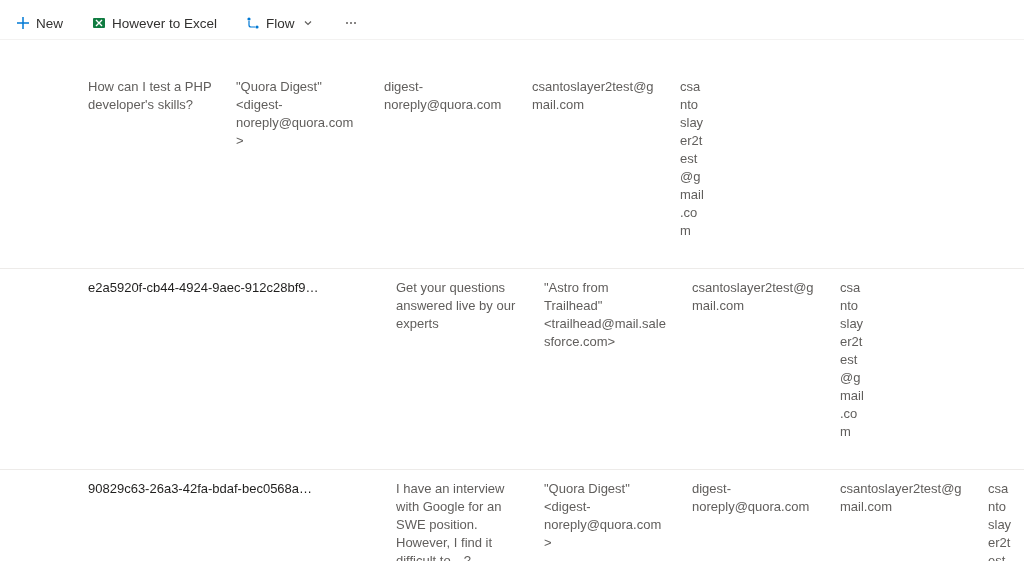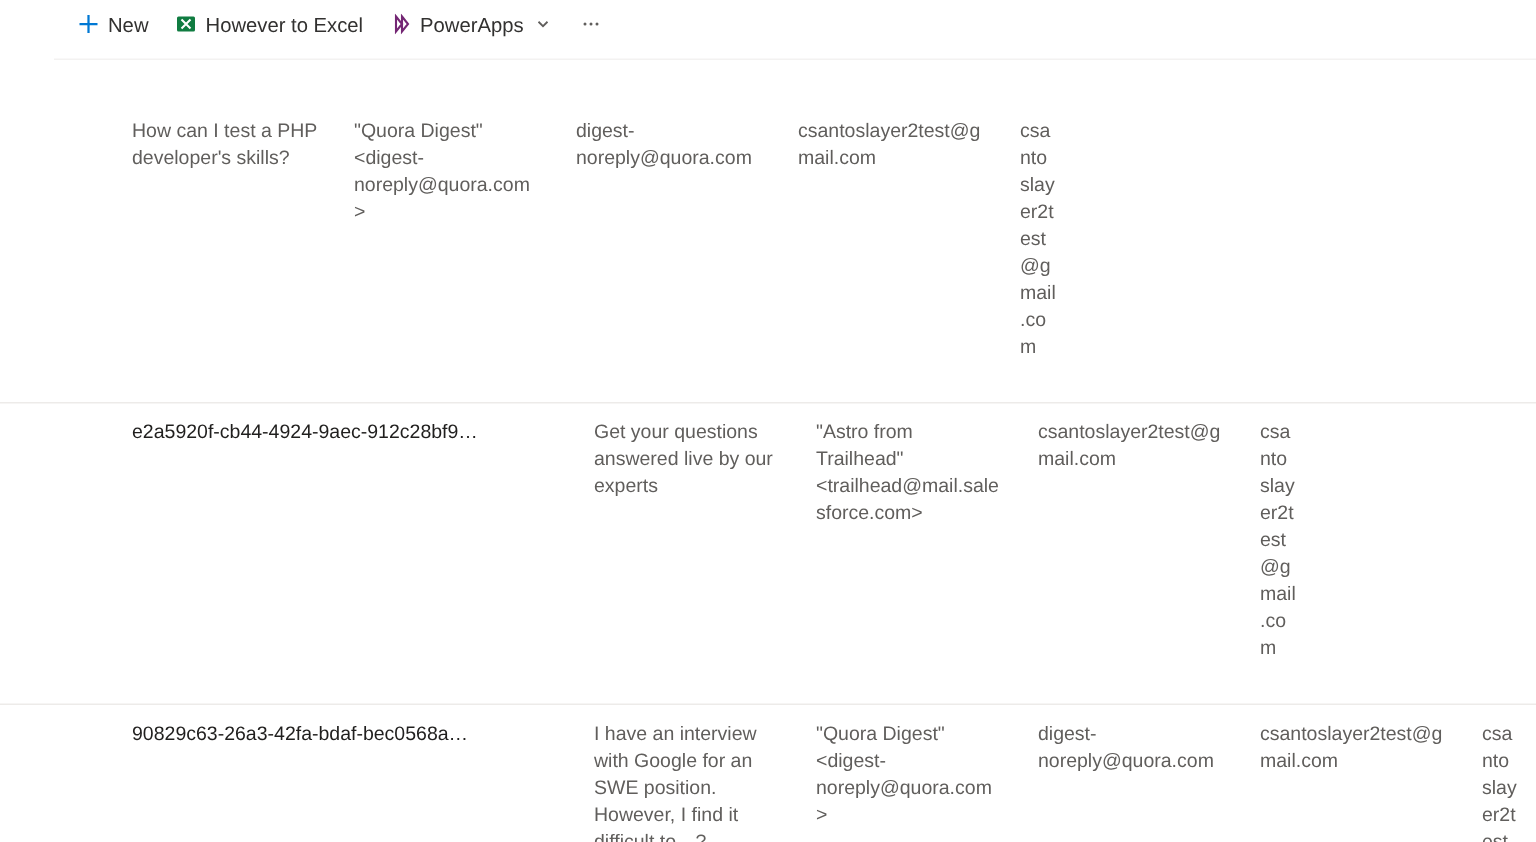--- a/index.html
+++ b/index.html
@@ -6,26 +6,25 @@
     body {
       font-family: "Segoe UI", Arial, sans-serif;
       font-size: 13px;
       color: #323130;
       background: #ffffff;
       width: 1024px;
       overflow: hidden;
     }
     .toolbar {
       display: flex;
-      align-items: flex-start;
+      align-items: flex-end;
       height: 40px;
       padding: 0 8px;
-      gap: 2px;
+      gap: 13px;
       border-bottom: 1px solid #f3f2f1;
-      margin-left: 36px;
     }
     .tb-btn {
       display: inline-flex;
       align-items: center;
       gap: 6px;
       height: 32px;
       padding: 0 8px;
       background: transparent;
       border: none;
       cursor: pointer;
@@ -90,35 +89,36 @@
   <button class="tb-btn">
     <span class="ic">
       <svg width="14" height="14" viewBox="0 0 14 14">
           <rect class="excel-bg" x="1" y="2" width="12" height="10" rx="1"></rect>
           <path d="M4 4 L10 10 M10 4 L4 10" stroke="#ffffff" stroke-width="1.4"></path>
         </svg>
     </span>
     <span>However to Excel</span>
   </button>
 
-
   <button class="tb-btn">
     <span class="ic">
       <svg width="14" height="14" viewBox="0 0 14 14">
-          <path class="power-path" d="M4 2 L8 7 L4 12 Z"></path>
-          <path class="power-path" d="M8 2 L12 7 L8 12 Z"></path>
+          <circle cx="3" cy="3" r="1.6" fill="#0078d4"></circle>
+          <circle cx="11" cy="11" r="1.6" fill="#0078d4"></circle>
+          <path d="M3 5 L3 9 Q3 11 5 11 L9 11" stroke="#0078d4" stroke-width="1.2" fill="none"></path>
         </svg>
     </span>
-    <span>PowerApps</span>
+    <span>Flow</span>
     <span class="ic">
       <svg width="10" height="10" viewBox="0 0 10 10">
           <path class="chev" d="M2 3.5 L5 6.5 L8 3.5"></path>
         </svg>
     </span>
   </button>
+
 
   <button class="tb-btn">
     <span class="ic ellipsis-dots">
       <svg width="14" height="14" viewBox="0 0 14 14">
           <circle cx="3" cy="7" r="1"></circle>
           <circle cx="7" cy="7" r="1"></circle>
           <circle cx="11" cy="7" r="1"></circle>
         </svg>
     </span>
   </button>

